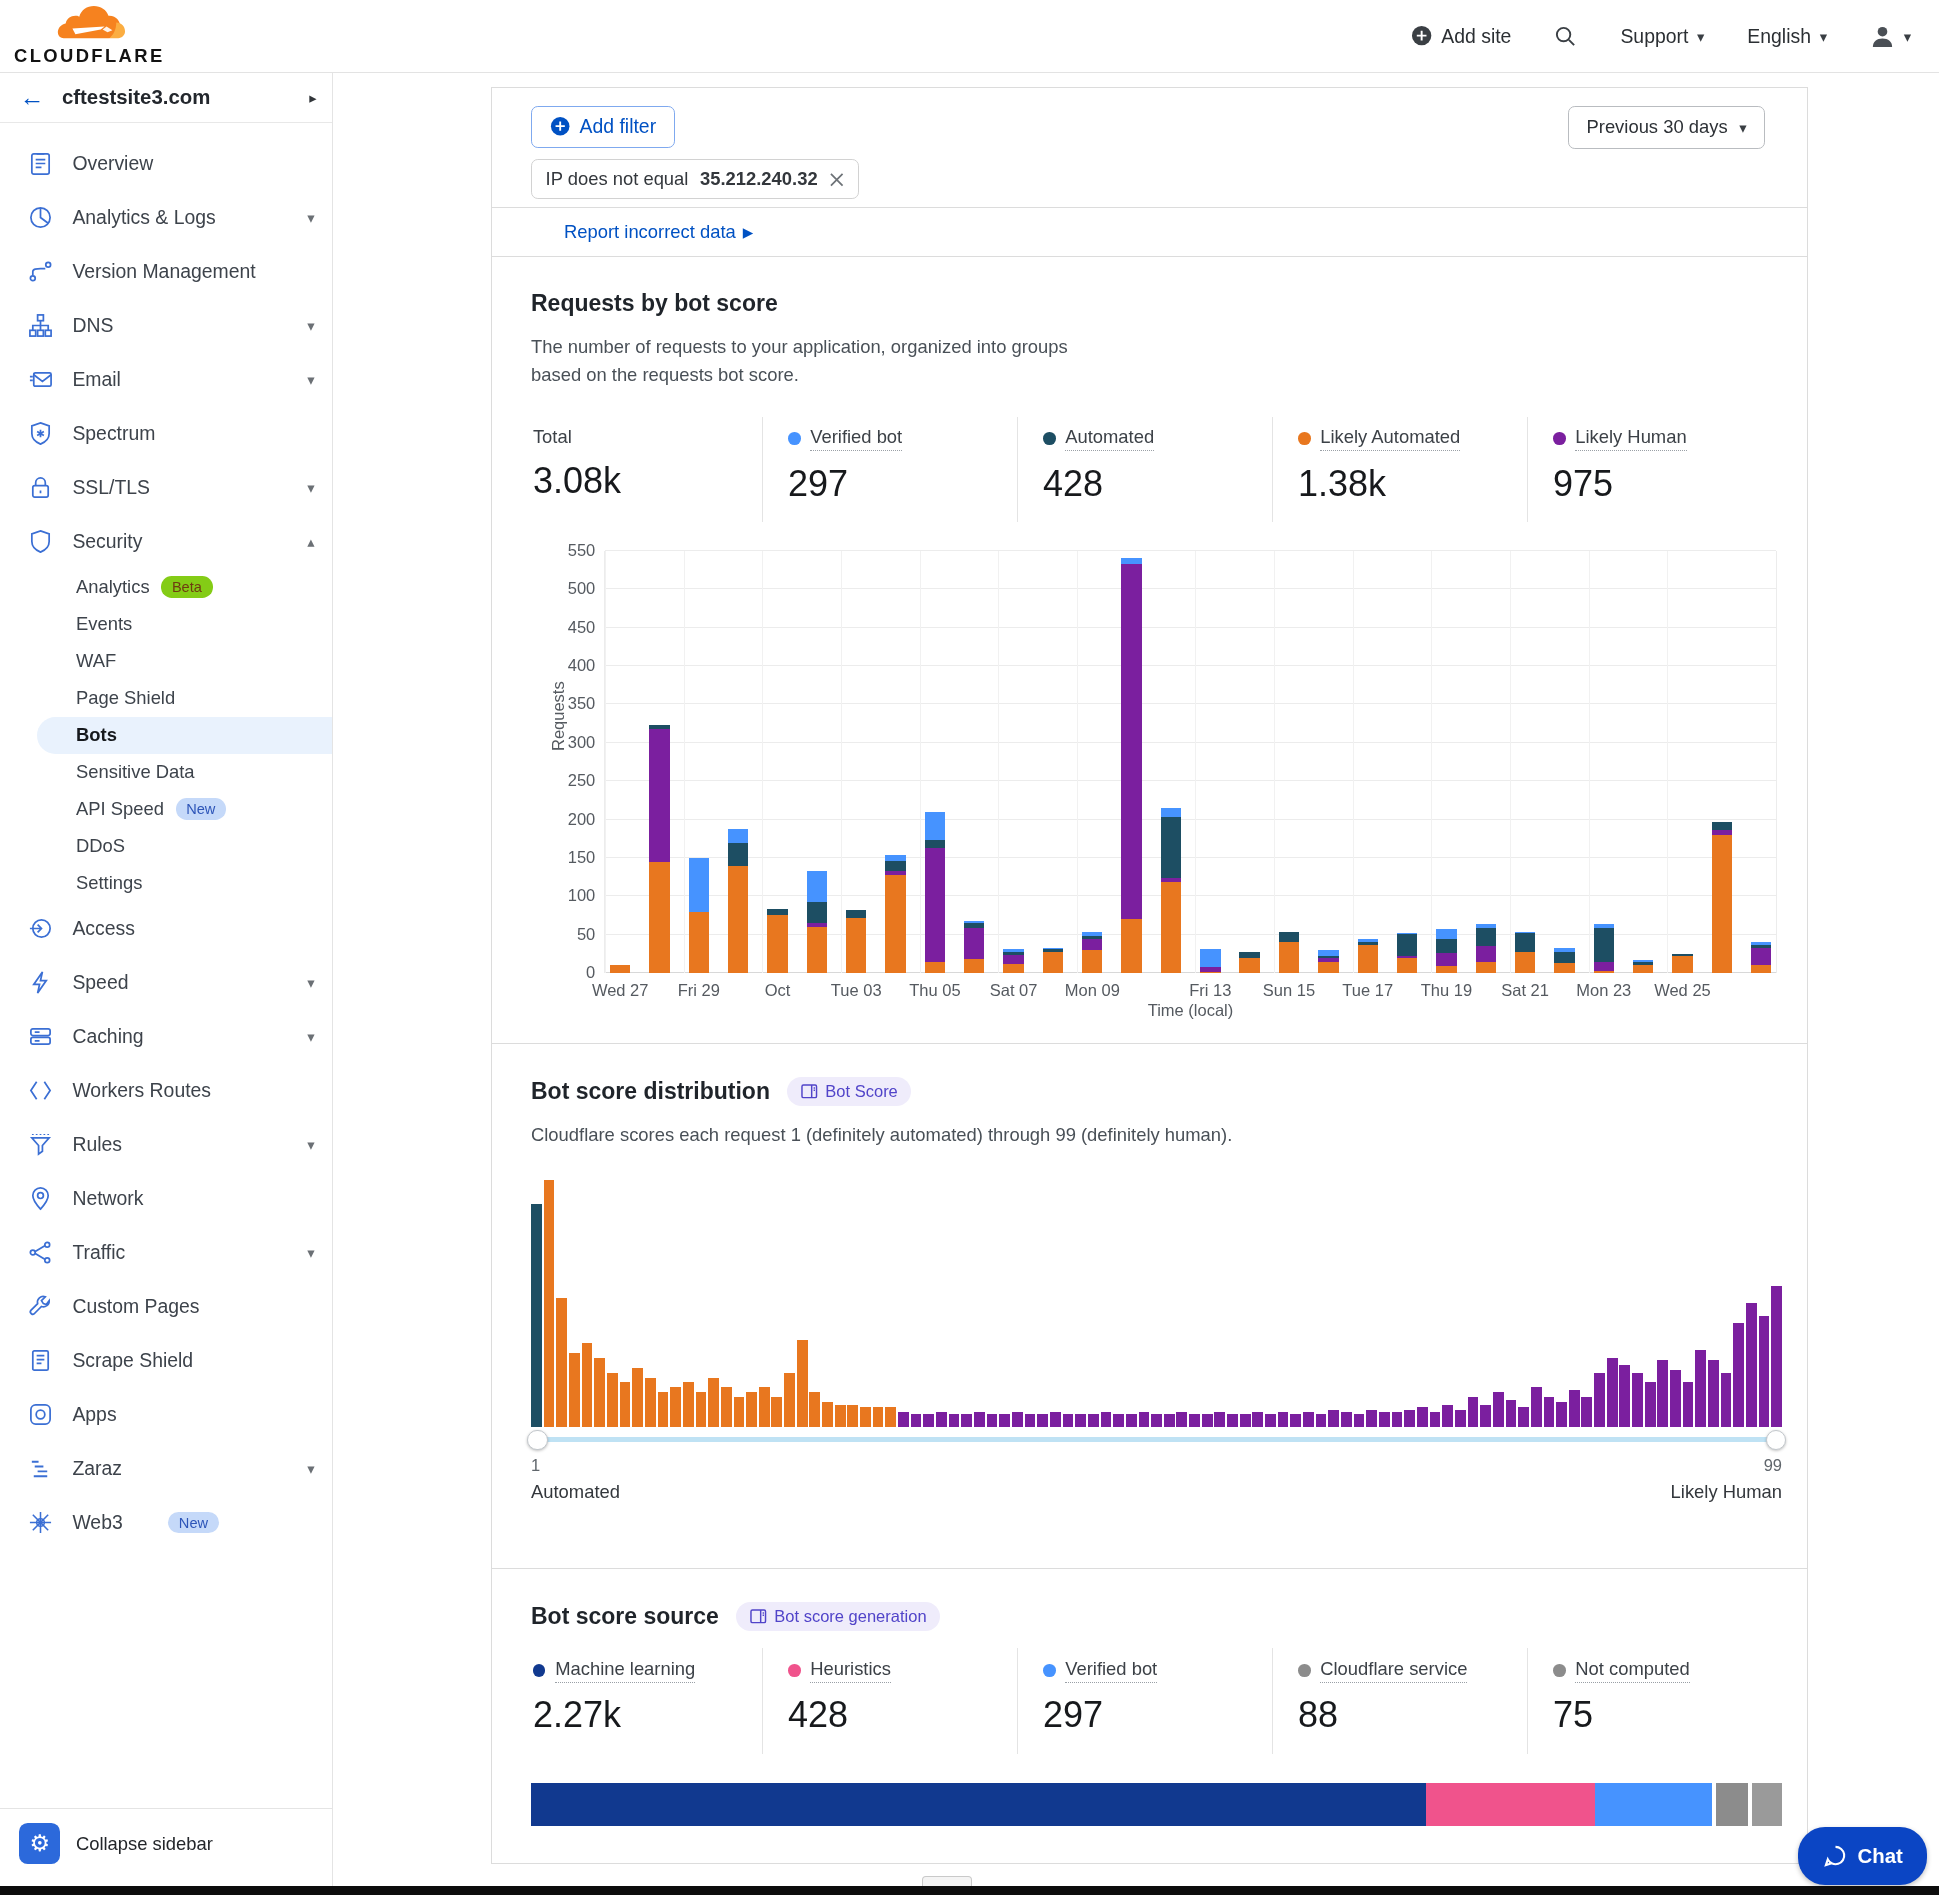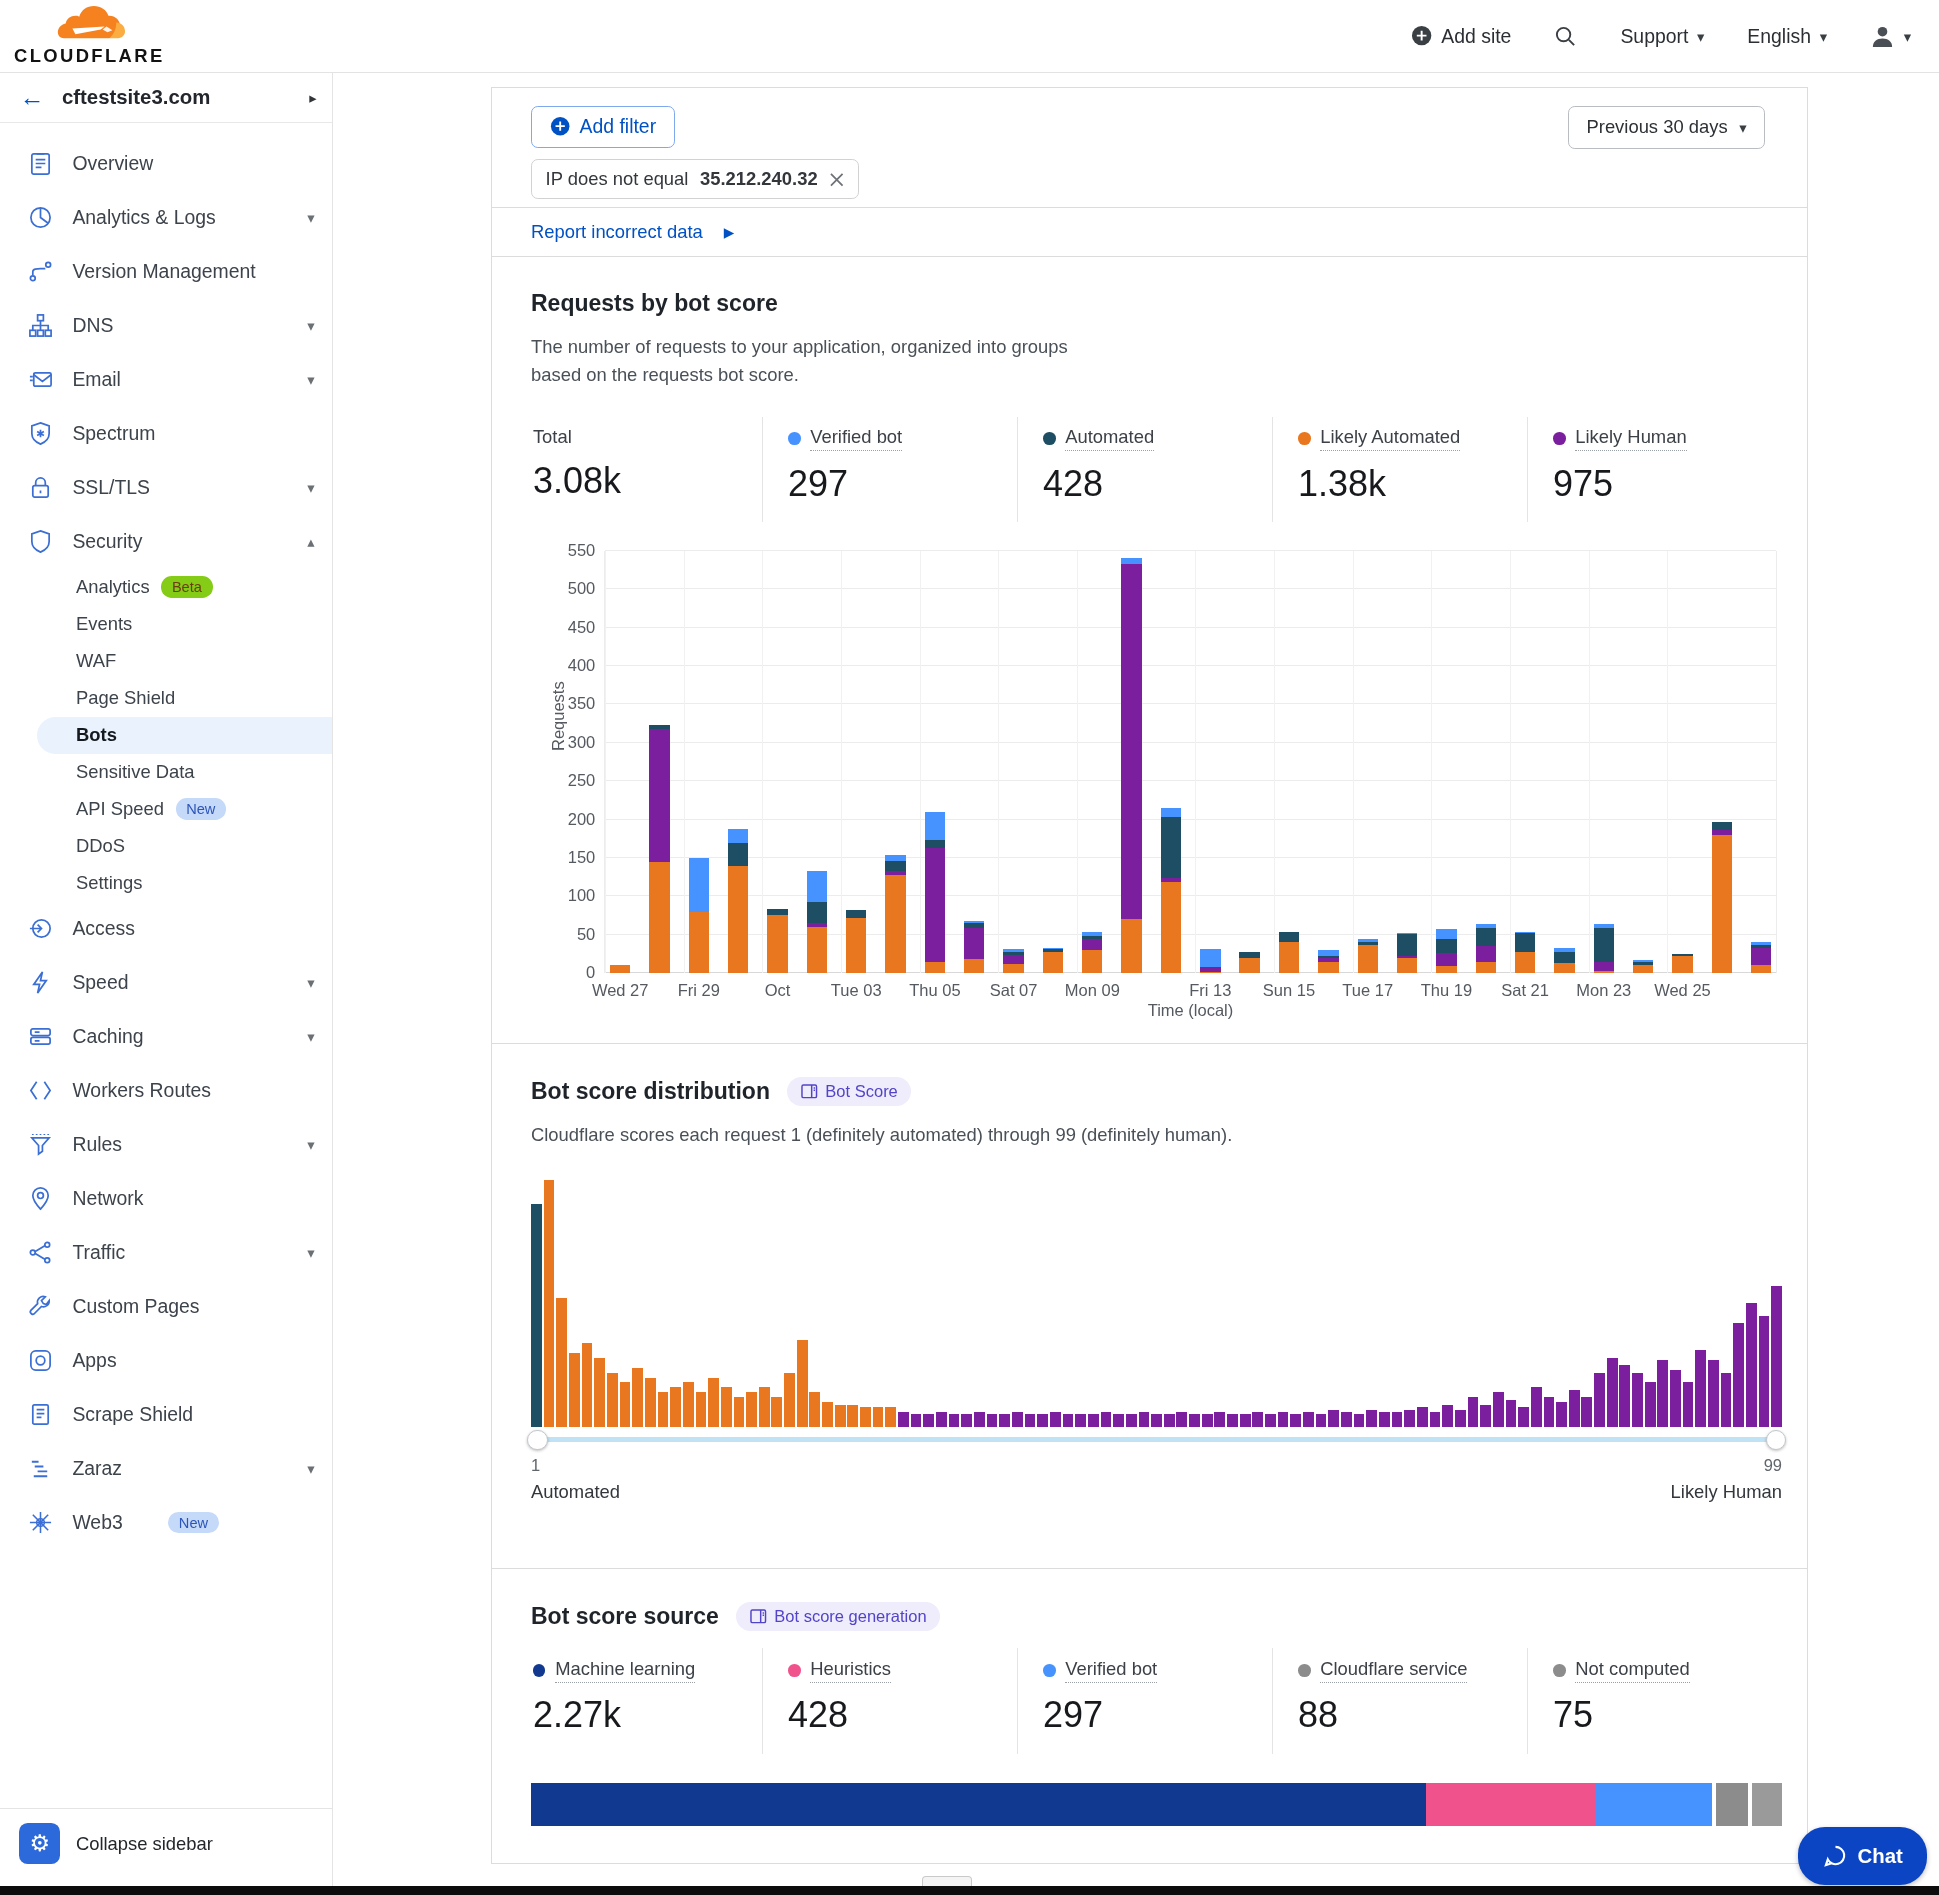--- a/index.html
+++ b/index.html
@@ -34,21 +34,21 @@
 
   
   .content { position:absolute; left:491px; top:87px; width:1317px; }
   .card { background:#fff; border:1px solid #dcdcdc; border-top:none; }
   .filter-card { height:121px; padding:17.5px 42px 0 39px; position:relative; border-top:1px solid #dcdcdc;}
   .addfilter-btn { display:inline-flex; align-items:center; gap:9.7px; border:1px solid #7fa9ef; border-radius:6.8px; padding:8.7px 17.5px; color:#0051c3; font-size:19.4px; background:#fff; cursor:pointer;}
   .chip { display:inline-flex; align-items:center; gap:11.6px; border:1px solid #d2d2d2; border-radius:6.8px; padding:7.8px 13.6px; font-size:18.4px; color:#33373c; margin-top:11.6px; background:#fff;}
   .chip b { font-weight:700; }
   .range-btn { position:absolute; right:42px; top:17.5px; border:1px solid #b9bcc0; border-radius:6.8px; padding:9.7px 17.5px; font-size:18.4px; color:#2d3136; display:flex; gap:11.6px; align-items:center; background:#fff; cursor:pointer;}
   .report-strip { height:49px; display:flex; align-items:center; padding:0 39px; }
-  .report-link { color:#0051c3; font-size:18.4px; display:flex; align-items:center; gap:21px; cursor:pointer;}
+  .report-link { color:#0051c3; font-size:18.4px; display:flex; align-items:center; gap:7px; cursor:pointer;margin-left:33px;}
   .tri { font-size:13.6px; }
 
   .big-card { padding:33px 25px 0 39px; position:relative;}
   .card-title { font-size:23px; font-weight:700; color:#1f242a;}
   .card-desc { font-size:18.4px; color:#495057; margin-top:15.5px; line-height:1.55; max-width:543px;}
   .title-row { display:flex; align-items:center; gap:17.5px;}
   .pill-badge { background:#efecfb; color:#5144c9; font-size:16.5px; border-radius:14.6px; padding:4.9px 13.6px; display:flex; align-items:center; gap:7.8px;}
 
   .stats-row { display:flex; margin-top:27px; }
   .stat { flex:1; padding:9.7px 0 17.5px 25px; border-left:1px solid #e4e4e4;}
@@ -336,34 +336,34 @@
           <span class="nav-icon">
             <svg width="25" height="25" viewBox="0 0 26 26" fill="none" stroke="#3b6fd4" stroke-width="1.8">
               <path d="M22 7a6 6 0 0 1-8 6L7 20a2.5 2.5 0 0 1-4-3l7-7a6 6 0 0 1 8-7l-4 4 2 3 3 1z"></path>
             </svg>
           </span>
           <span class="lbl">Custom Pages</span>
         </div>
         <div class="nav-item">
           <span class="nav-icon">
             <svg width="25" height="25" viewBox="0 0 26 26" fill="none" stroke="#3b6fd4" stroke-width="1.8">
+              <rect x="5" y="3" width="16" height="20" rx="1.5"></rect>
+              <path d="M9 8h8M9 12h8M9 16h5"></path>
+            </svg>
+          </span>
+          <span class="lbl">Scrape Shield</span>
+        </div>
+        <div class="nav-item">
+          <span class="nav-icon">
+            <svg width="25" height="25" viewBox="0 0 26 26" fill="none" stroke="#3b6fd4" stroke-width="1.8">
               <rect x="3" y="3" width="20" height="20" rx="5"></rect>
               <circle cx="13" cy="13" r="4.5"></circle>
             </svg>
           </span>
           <span class="lbl">Apps</span>
-        </div>
-        <div class="nav-item">
-          <span class="nav-icon">
-            <svg width="25" height="25" viewBox="0 0 26 26" fill="none" stroke="#3b6fd4" stroke-width="1.8">
-              <rect x="5" y="3" width="16" height="20" rx="1.5"></rect>
-              <path d="M9 8h8M9 12h8M9 16h5"></path>
-            </svg>
-          </span>
-          <span class="lbl">Scrape Shield</span>
         </div>
         <div class="nav-item">
           <span class="nav-icon">
             <svg width="25" height="25" viewBox="0 0 26 26" fill="none" stroke="#3b6fd4" stroke-width="2">
               <path d="M4 6h7M7 11h9M10 16h10M6 21h14"></path>
             </svg>
           </span>
           <span class="lbl">Zaraz</span>
           <span class="caret" style="color: rgb(107, 112, 117);">▾</span>
         </div>

